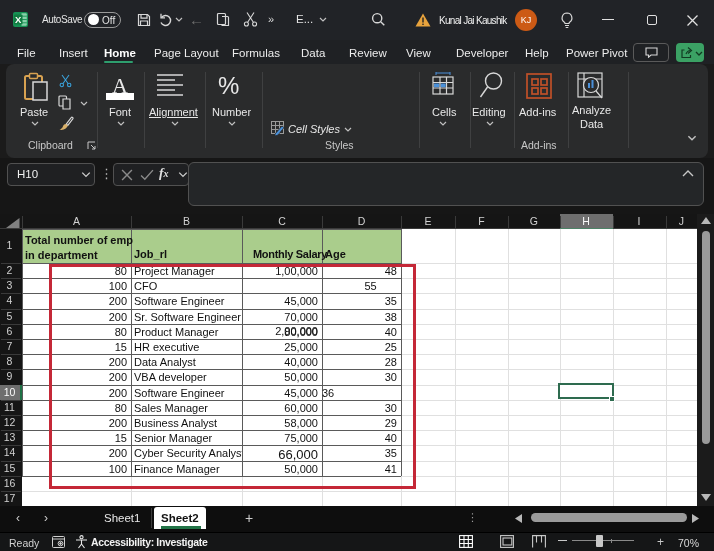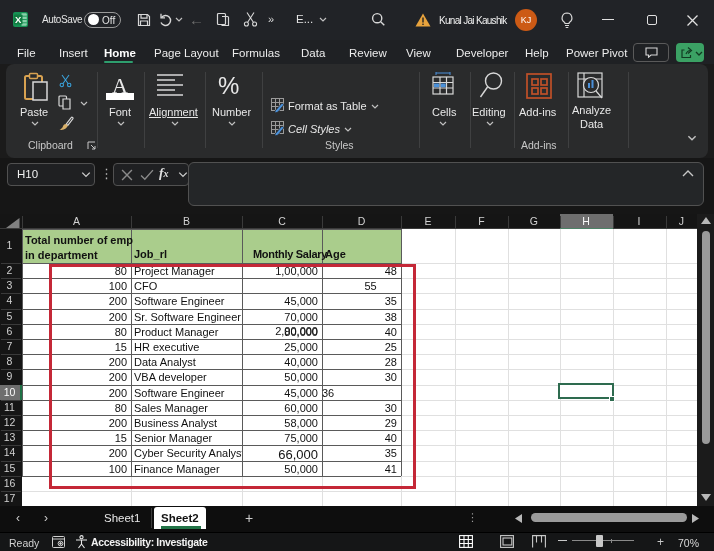--- a/index.html
+++ b/index.html
@@ -159,30 +159,20 @@
       </svg>
       <div class="abs" style="left:143px;top:42px;color:#e8e8e8;font-size:11px;text-decoration:underline;">Alignment</div>
       <svg class="abs" style="left:165px;top:57px;" width="8" height="5" viewBox="0 0 8 5" fill="none" stroke="#c0c0c0" stroke-width="1.2">
         <path d="M1 1 L4 4 L7 1"></path>
       </svg>
       <div class="abs" style="left:212px;top:8px;color:#e8e8e8;font-size:24px;">%</div>
       <div class="abs" style="left:206px;top:42px;color:#e8e8e8;font-size:11px;">Number</div>
       <svg class="abs" style="left:222px;top:57px;" width="8" height="5" viewBox="0 0 8 5" fill="none" stroke="#c0c0c0" stroke-width="1.2">
         <path d="M1 1 L4 4 L7 1"></path>
       </svg>
-      <div class="abs" style="left:265px;top:34px;width:150px;height:16px;">
-        <svg class="abs" style="left:0;top:0;" width="15" height="15" viewBox="0 0 15 15" fill="none">
-     <rect x="0.5" y="0.5" width="12" height="12" stroke="#9a9a9a" stroke-width="1"></rect>
-          <path d="M0.5 4.5 h12 M4.5 0.5 v12 M8.5 0.5 v12 M0.5 8.5 h12" stroke="#9a9a9a" stroke-width="1"></path>
-     <path d="M4 13 L11 5 l2 1.6 L7 14 l-3 1 z" fill="#4a90d9" stroke="#2a2b2c" stroke-width="0.8"></path>
-        </svg>
-      <span class="abs" style="left:17px;top:2px;color:#e8e8e8;font-size:11px;white-space:nowrap;">Format as Table<svg width="8" height="5" viewBox="0 0 8 5" fill="none" stroke="#c0c0c0" stroke-width="1.2" style="margin-left:4px;margin-bottom:1px;">
-            <path d="M1 1 L4 4 L7 1"></path>
-          </svg></span>
-      </div>
       <div class="abs" style="left:265px;top:57px;width:150px;height:16px;font-style:italic;">
         <svg class="abs" style="left:0;top:0;" width="15" height="15" viewBox="0 0 15 15" fill="none">
      <rect x="0.5" y="0.5" width="12" height="12" stroke="#9a9a9a" stroke-width="1"></rect>
           <path d="M0.5 4.5 h12 M4.5 0.5 v12 M8.5 0.5 v12 M0.5 8.5 h12" stroke="#9a9a9a"></path>
      <path d="M4 13 L11 5 l2 1.6 L7 14 l-3 1 z" fill="#4a90d9" stroke="#2a2b2c" stroke-width="0.8"></path>
         </svg>
       <span class="abs" style="left:17px;top:2px;color:#e8e8e8;font-size:11px;white-space:nowrap;">Cell Styles<svg width="8" height="5" viewBox="0 0 8 5" fill="none" stroke="#c0c0c0" stroke-width="1.2" style="margin-left:4px;margin-bottom:1px;">
             <path d="M1 1 L4 4 L7 1"></path>
           </svg></span>
       </div>

